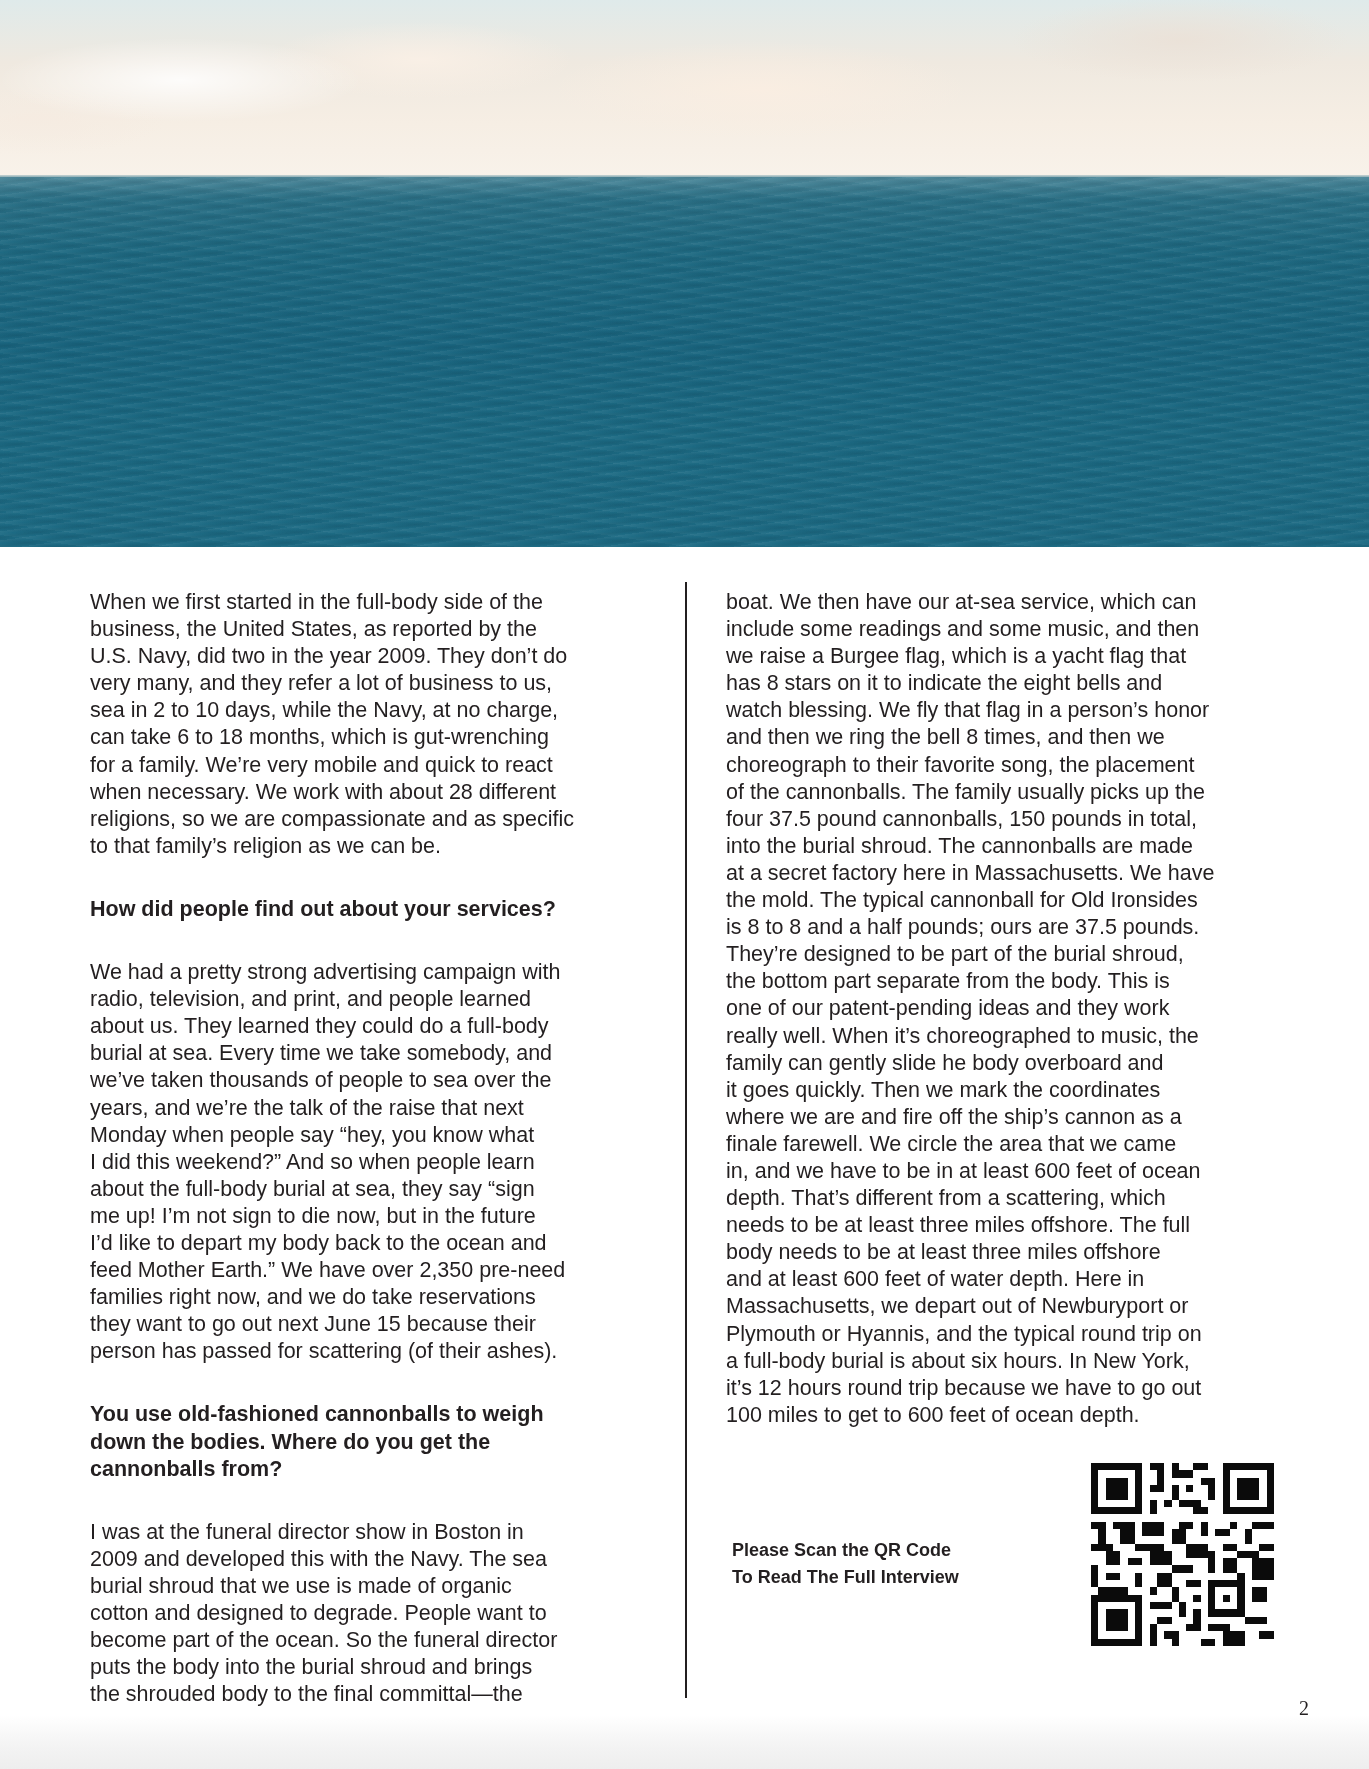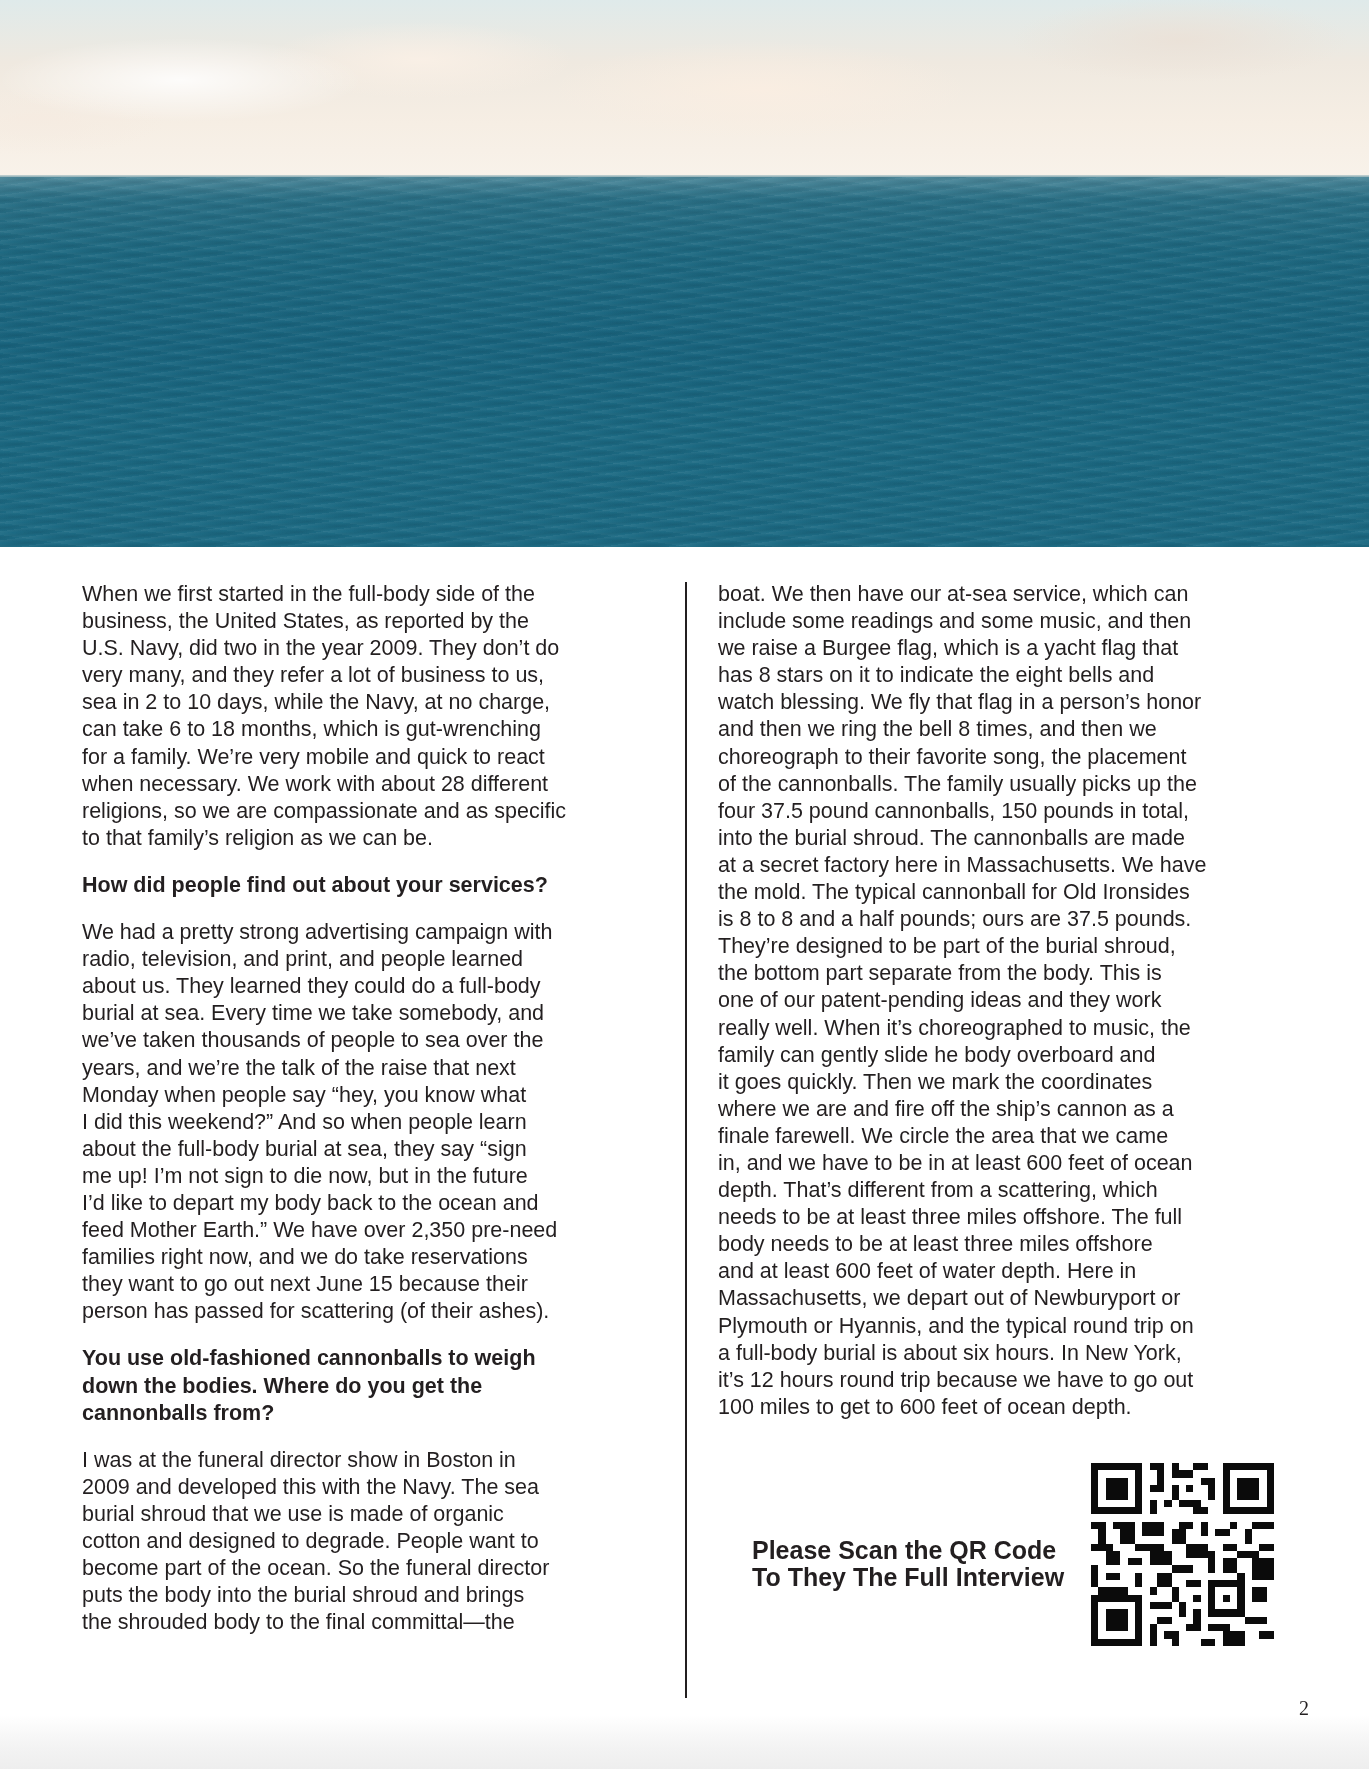--- a/index.html
+++ b/index.html
@@ -38,33 +38,33 @@
     .horizon {
       position: absolute; left: 0; top: 175px; width: 100%; height: 3px;
       background: linear-gradient(180deg, #c9d5d4, #6e9aa6);
     }
     .col {
       position: absolute;
       font-size: 21.5px;
       line-height: 27.1px;
       color: #231f20;
     }
-    .col p { margin: 0; }
+    .col p { margin: 8px; }
     .col-left { left: 82px; top: 581px; width: 575px; }
     .col-right { left: 718px; top: 581px; width: 580px; }
     .line { display: block; white-space: nowrap; }
     .para-gap { height: 20px; }
     .q { font-weight: bold; }
     .divider {
       position: absolute; left: 685px; top: 582px;
       width: 1.5px; height: 1116px; background: #231f20;
     }
     .cta {
-      position: absolute; left: 752px; top: 1537px;
-      font-size: 25px; line-height: 27px; font-weight: bold;
+      position: absolute; left: 732px; top: 1537px;
+      font-size: 18px; line-height: 27px; font-weight: bold;
       color: #231f20;
     }
     .qr {
       position: absolute; left: 1091px; top: 1463px;
       width: 183px; height: 183px;
     }
     .page-num {
       position: absolute; left: 1299px; top: 1697px;
       font-family: "Liberation Serif", "DejaVu Serif", serif;
       font-size: 20px; color: #231f20;
@@ -169,21 +169,21 @@
     <span class="line">Massachusetts, we depart out of Newburyport or</span>
     <span class="line">Plymouth or Hyannis, and the typical round trip on</span>
     <span class="line">a full-body burial is about six hours. In New York,</span>
     <span class="line">it’s 12 hours round trip because we have to go out</span>
     <span class="line">100 miles to get to 600 feet of ocean depth.</span>
   </p>
 </div>
 
 <div class="cta">
   <span class="line">Please Scan the QR Code</span>
-  <span class="line">To They The Full Interview</span>
+  <span class="line">To Read The Full Interview</span>
 </div>
 
 <div class="qr">
   <svg width="183" height="183" viewBox="0 0 25 25" shape-rendering="crispEdges" xmlns="http://www.w3.org/2000/svg">
     <rect width="25" height="25" fill="#ffffff"></rect>
     <g fill="#0b0b0b">
 
       <path d="M0 0h7v7H0z M1 1v5h5V1z M2 2h3v3H2z" fill-rule="evenodd"></path>
       <path d="M18 0h7v7h-7z M19 1v5h5V1z M20 2h3v3h-3z" fill-rule="evenodd"></path>
       <path d="M0 18h7v7H0z M1 19v5h5v-5z M2 20h3v3H2z" fill-rule="evenodd"></path>

